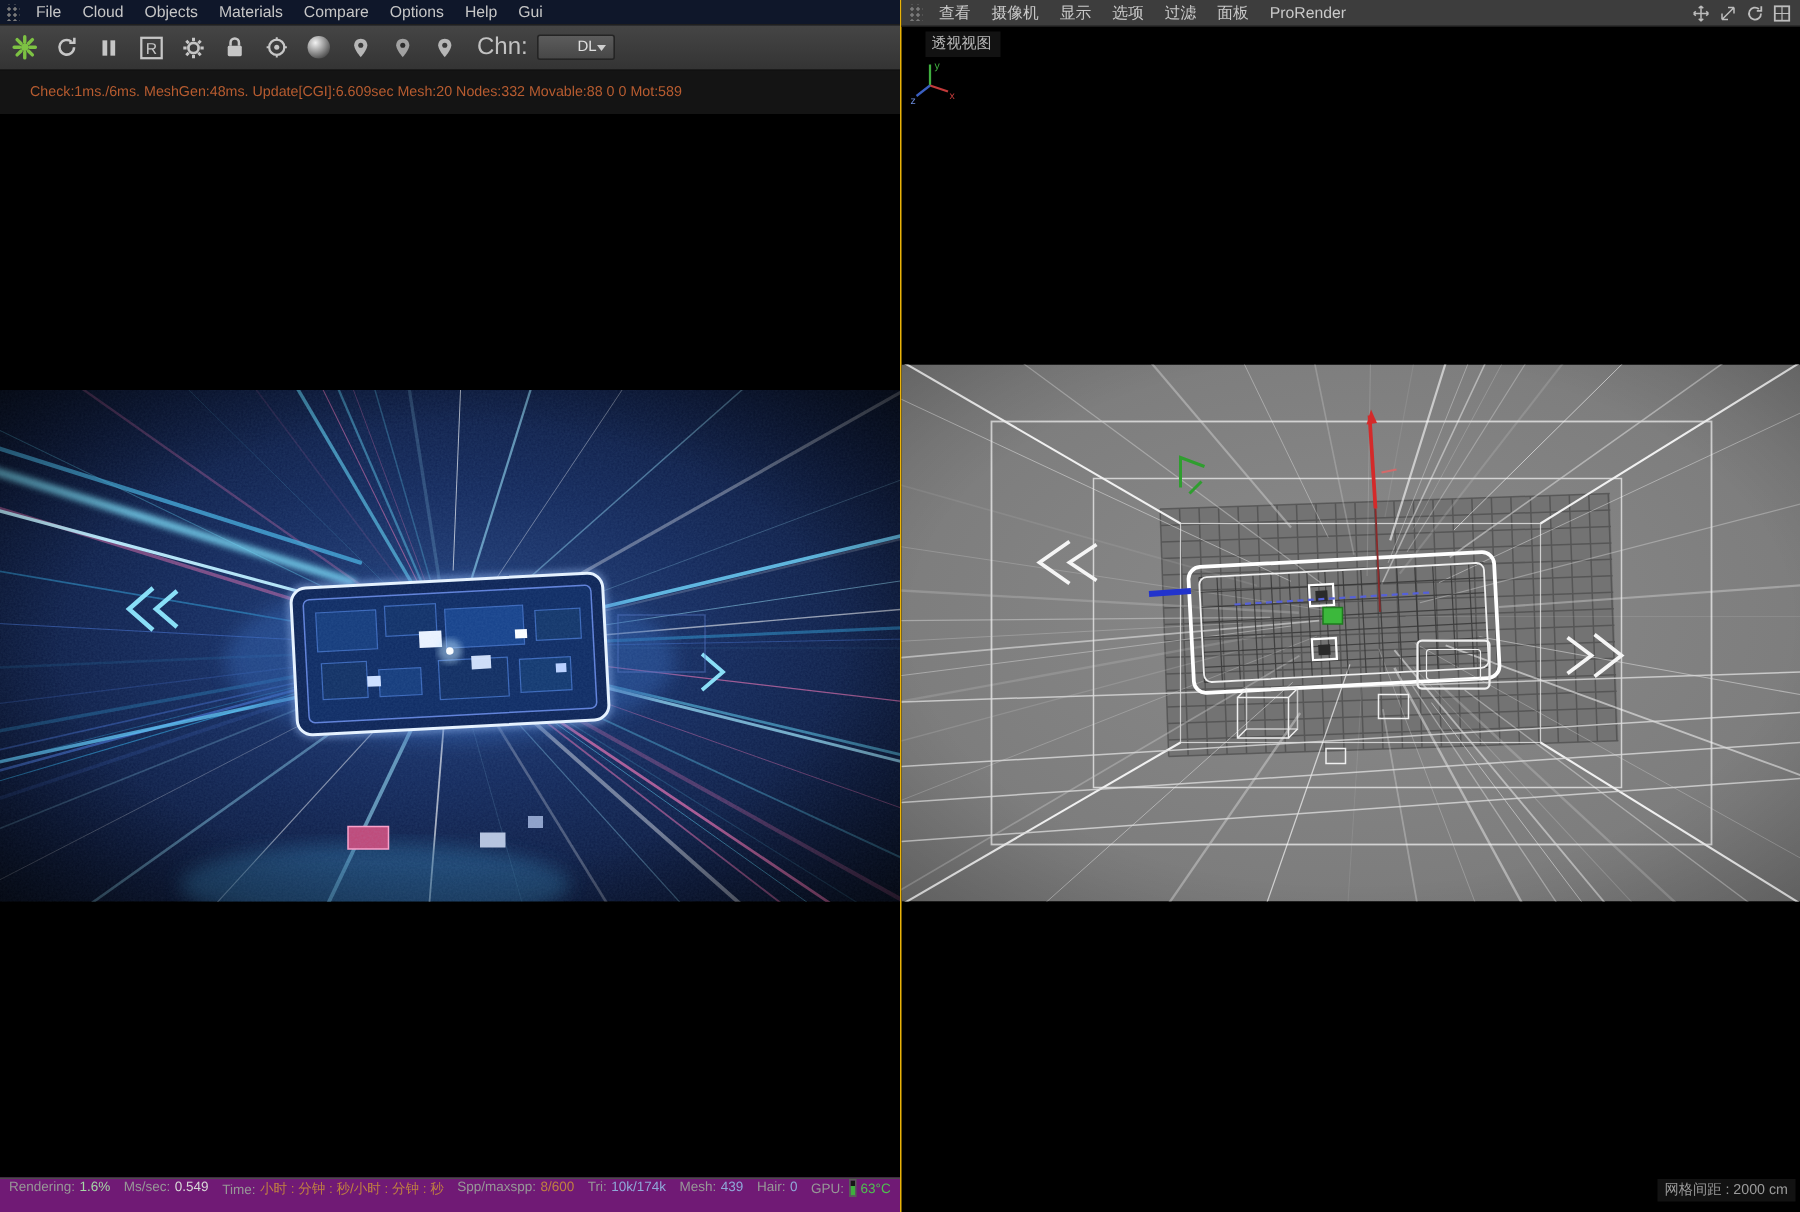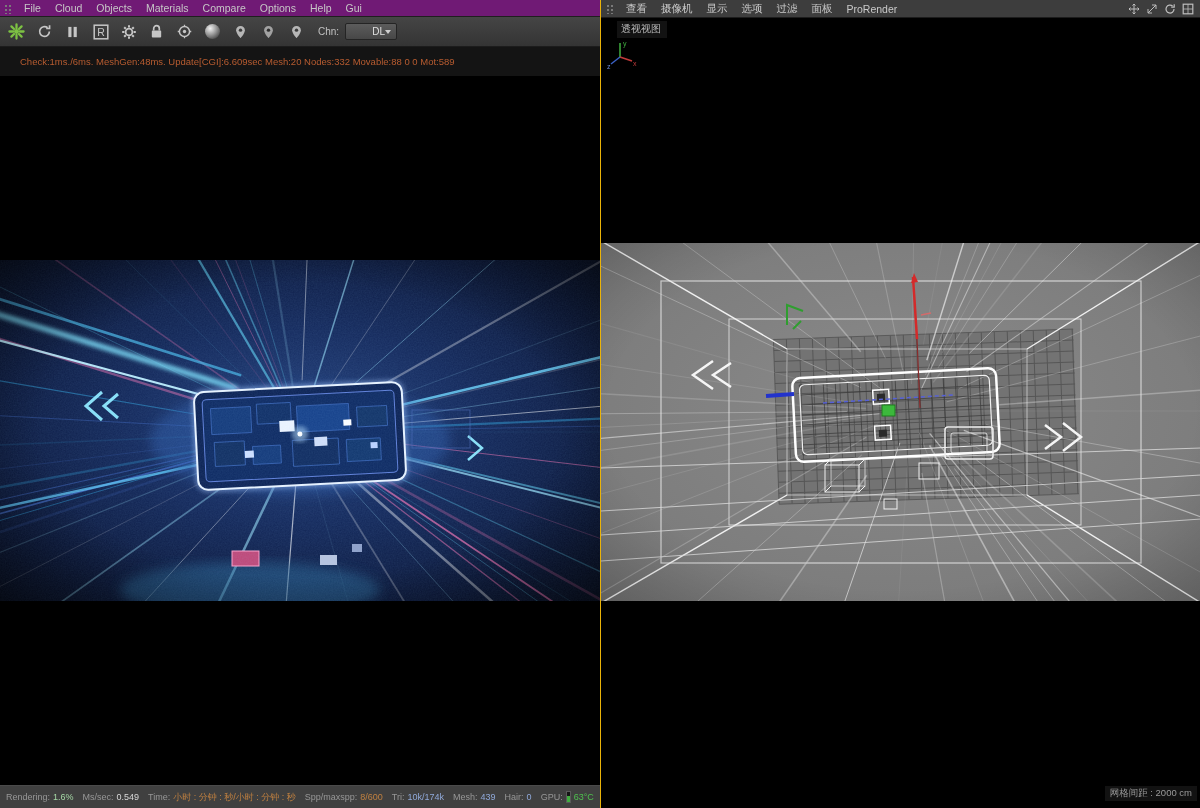--- a/index.html
+++ b/index.html
@@ -2,33 +2,33 @@
 <html><head>
 <meta charset="utf-8">
 <style>
   *{box-sizing:border-box;margin:0;padding:0}
   html,body{width:1200px;height:808px;overflow:hidden}
   body{background:#000;font-family:"Liberation Sans",sans-serif;font-size:11px;color:#c8c8c8;position:relative}
 
   
   .panel-left{position:absolute;left:0;top:0;width:600px;height:808px;background:#000}
   .lv-titlebar{height:17px;background:#3b3b3b;border-bottom:1px solid #1f1f1f;display:flex;align-items:center;gap:5px;padding:0 5px;color:#dcdcdc;font-size:10.5px}
-  .lv-menubar{height:17px;background:#701a75;border-bottom:1px solid #1f1f1f;display:flex;align-items:center;padding:0 2px}
+  .lv-menubar{height:17px;background:#0f172a;border-bottom:1px solid #1f1f1f;display:flex;align-items:center;padding:0 2px}
   .menu-item{padding:1px 7px;color:#c6c6c6;font-size:10.5px;white-space:nowrap;cursor:default}
   .grip{width:9px;height:11px;margin:0 4px 0 2px;background-image:radial-gradient(#7a7a7a 1px,transparent 1.2px);background-size:4px 4px;background-position:0 1px}
   .lv-toolbar{height:30px;background:linear-gradient(#454545,#343434);border-bottom:1px solid #1c1c1c;display:flex;align-items:center;gap:3px;padding:0 4px}
   .tbtn{width:25px;height:23px;display:flex;align-items:center;justify-content:center;border-radius:2px}
   .ball{width:15px;height:15px;border-radius:50%;background:radial-gradient(circle at 35% 30%,#f2f2f2,#9c9c9c 42%,#383838 88%)}
-  .chn-label{color:#c2c2c2;font-size:10px;margin:0 3px 0 6px}
+  .chn-label{color:#c2c2c2;font-size:16px;margin:0 3px 0 6px}
   .dropdown{width:52px;height:17px;background:linear-gradient(#5c5c5c,#474747);border:1px solid #242424;border-radius:2px;display:flex;align-items:center;justify-content:flex-end;padding:0 5px;font-size:10px;color:#e0e0e0}
   .caret{width:0;height:0;border-left:3.5px solid transparent;border-right:3.5px solid transparent;border-top:4.5px solid #cfcfcf}
   .lv-stats{height:29px;background:#141414;display:flex;align-items:center;padding:0 20px;color:#b85c30;font-size:9.5px;white-space:nowrap;overflow:hidden}
   .lv-canvas{position:absolute;top:80px;left:0;right:0;bottom:23px;background:#000;overflow:hidden}
   .render-img{position:absolute;top:180px;left:0}
-  .lv-statusbar{position:absolute;bottom:0;left:0;width:696px;height:23px;background:#404040;border-top:1px solid #4a4a4a;display:flex;align-items:center;gap:9px;padding:0 6px;font-size:9px;white-space:nowrap;overflow:hidden}
+  .lv-statusbar{position:absolute;bottom:0;left:0;width:696px;height:23px;background:#701a75;border-top:1px solid #4a4a4a;display:flex;align-items:flex-start;gap:9px;padding:0 6px;font-size:9px;white-space:nowrap;overflow:hidden}
   .seg{display:flex;align-items:center;gap:3px}
   .lbl{color:#979797}
   .val-green{color:#a5d8a5}
   .val-white{color:#d8d8d8}
   .val-orange{color:#c08040}
   .val-blue{color:#8fa8d8}
   .val-temp{color:#4fc04f}
   .gpu-bar{width:5px;height:12px;border:1px solid #5a5a5a;background:linear-gradient(to top,#3fae3f 62%,#161616 62%)}
 
   

